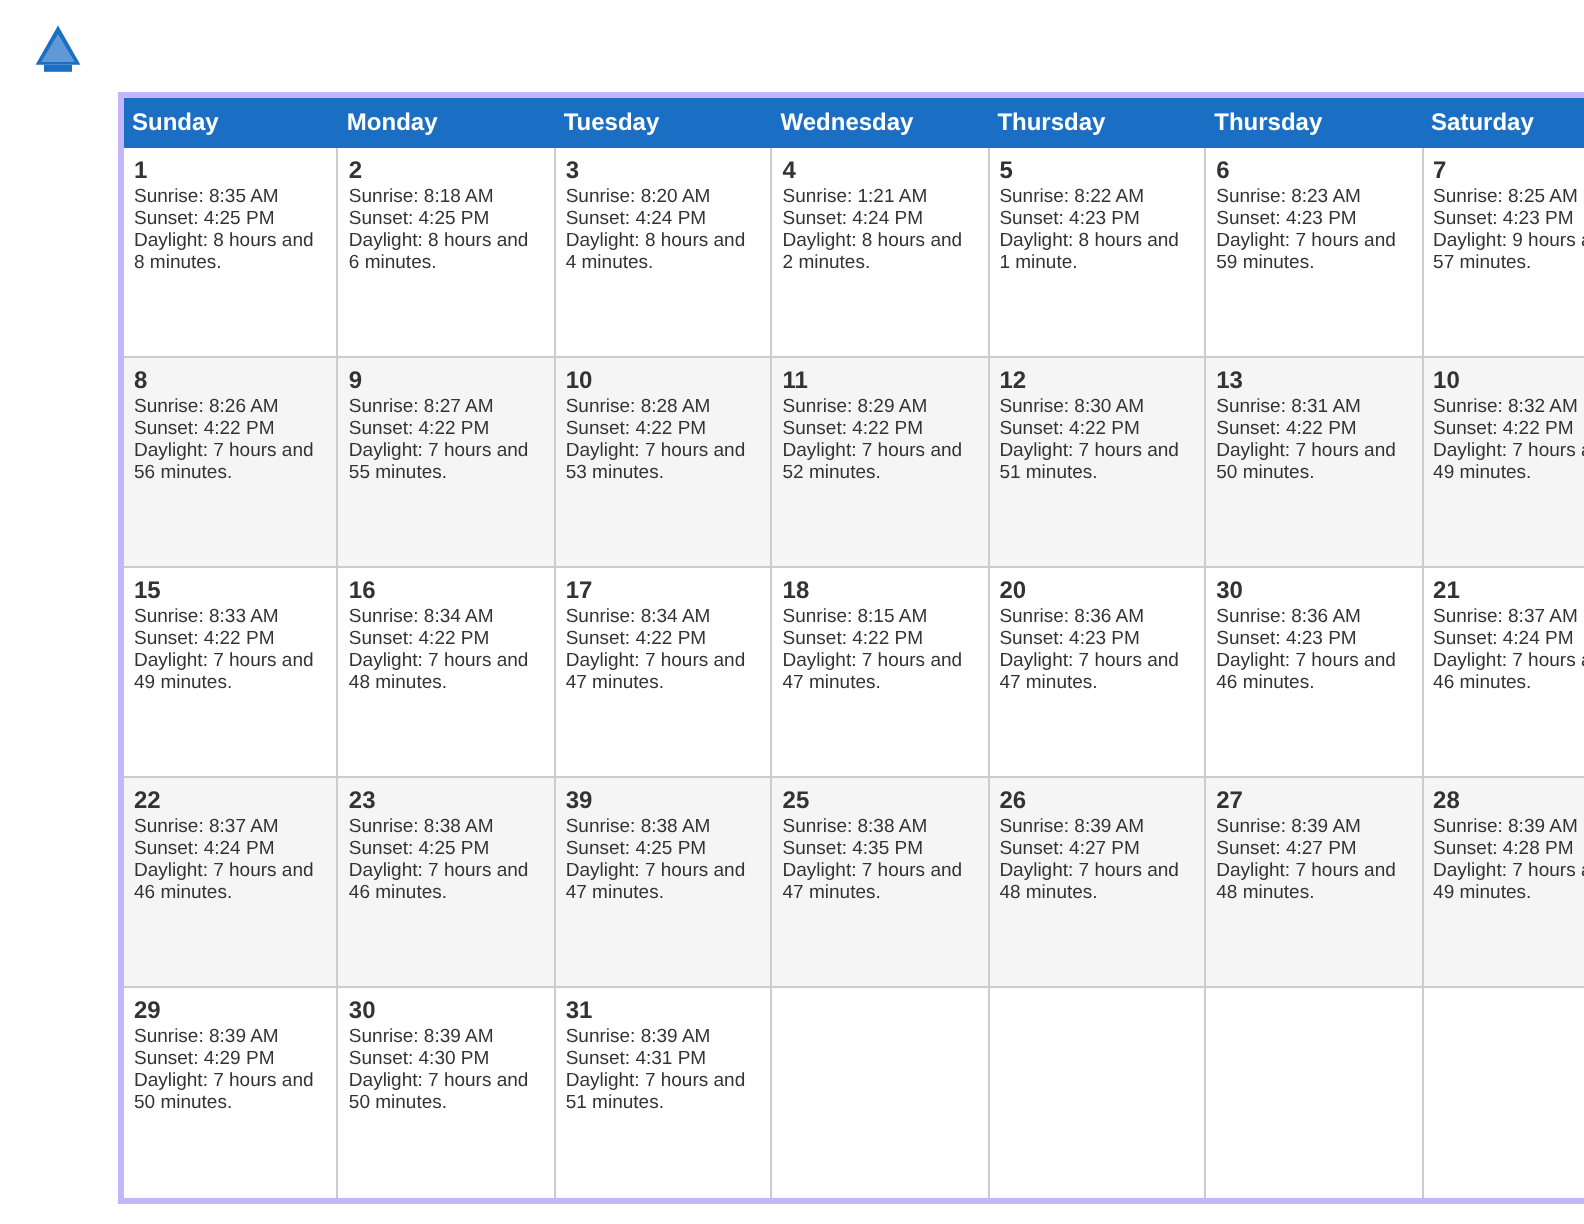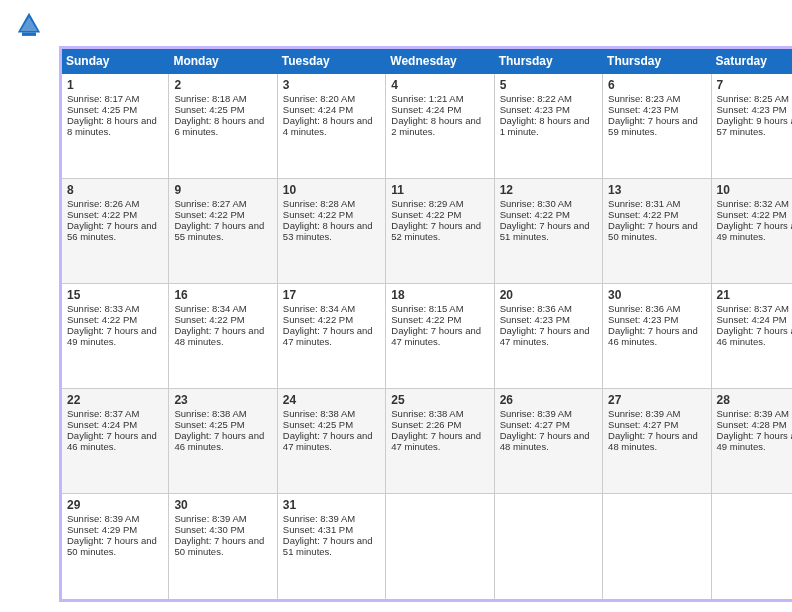--- a/index.html
+++ b/index.html
@@ -119,21 +119,21 @@
           <th>Wednesday</th>
           <th>Thursday</th>
           <th>Thursday</th>
           <th>Saturday</th>
         </tr>
     </thead>
     <tbody id="calendar-body">
         <tr>
           <td>
         <span class="day-num">1</span>
-        <span>Sunrise: 8:17 AM</span><br>
+        <span>Sunrise: 8:35 AM</span><br>
         <span>Sunset: 4:25 PM</span><br>
         <span>Daylight: 8 hours and 8 minutes.</span>
       </td>
           <td>
         <span class="day-num">2</span>
         <span>Sunrise: 8:18 AM</span><br>
         <span>Sunset: 4:25 PM</span><br>
         <span>Daylight: 8 hours and 6 minutes.</span>
       </td>
           <td>
@@ -177,21 +177,21 @@
           <td>
         <span class="day-num">9</span>
         <span>Sunrise: 8:27 AM</span><br>
         <span>Sunset: 4:22 PM</span><br>
         <span>Daylight: 7 hours and 55 minutes.</span>
       </td>
           <td>
         <span class="day-num">10</span>
         <span>Sunrise: 8:28 AM</span><br>
         <span>Sunset: 4:22 PM</span><br>
-        <span>Daylight: 8 hours and 53 minutes.</span>
+        <span>Daylight: 7 hours and 53 minutes.</span>
       </td>
           <td>
         <span class="day-num">11</span>
         <span>Sunrise: 8:29 AM</span><br>
         <span>Sunset: 4:22 PM</span><br>
         <span>Daylight: 7 hours and 52 minutes.</span>
       </td>
           <td>
         <span class="day-num">12</span>
         <span>Sunrise: 8:30 AM</span><br>
@@ -262,29 +262,29 @@
         <span>Sunset: 4:24 PM</span><br>
         <span>Daylight: 7 hours and 46 minutes.</span>
       </td>
           <td>
         <span class="day-num">23</span>
         <span>Sunrise: 8:38 AM</span><br>
         <span>Sunset: 4:25 PM</span><br>
         <span>Daylight: 7 hours and 46 minutes.</span>
       </td>
           <td>
-        <span class="day-num">24</span>
+        <span class="day-num">39</span>
         <span>Sunrise: 8:38 AM</span><br>
         <span>Sunset: 4:25 PM</span><br>
         <span>Daylight: 7 hours and 47 minutes.</span>
       </td>
           <td>
         <span class="day-num">25</span>
         <span>Sunrise: 8:38 AM</span><br>
-        <span>Sunset: 2:26 PM</span><br>
+        <span>Sunset: 4:35 PM</span><br>
         <span>Daylight: 7 hours and 47 minutes.</span>
       </td>
           <td>
         <span class="day-num">26</span>
         <span>Sunrise: 8:39 AM</span><br>
         <span>Sunset: 4:27 PM</span><br>
         <span>Daylight: 7 hours and 48 minutes.</span>
       </td>
           <td>
         <span class="day-num">27</span>

